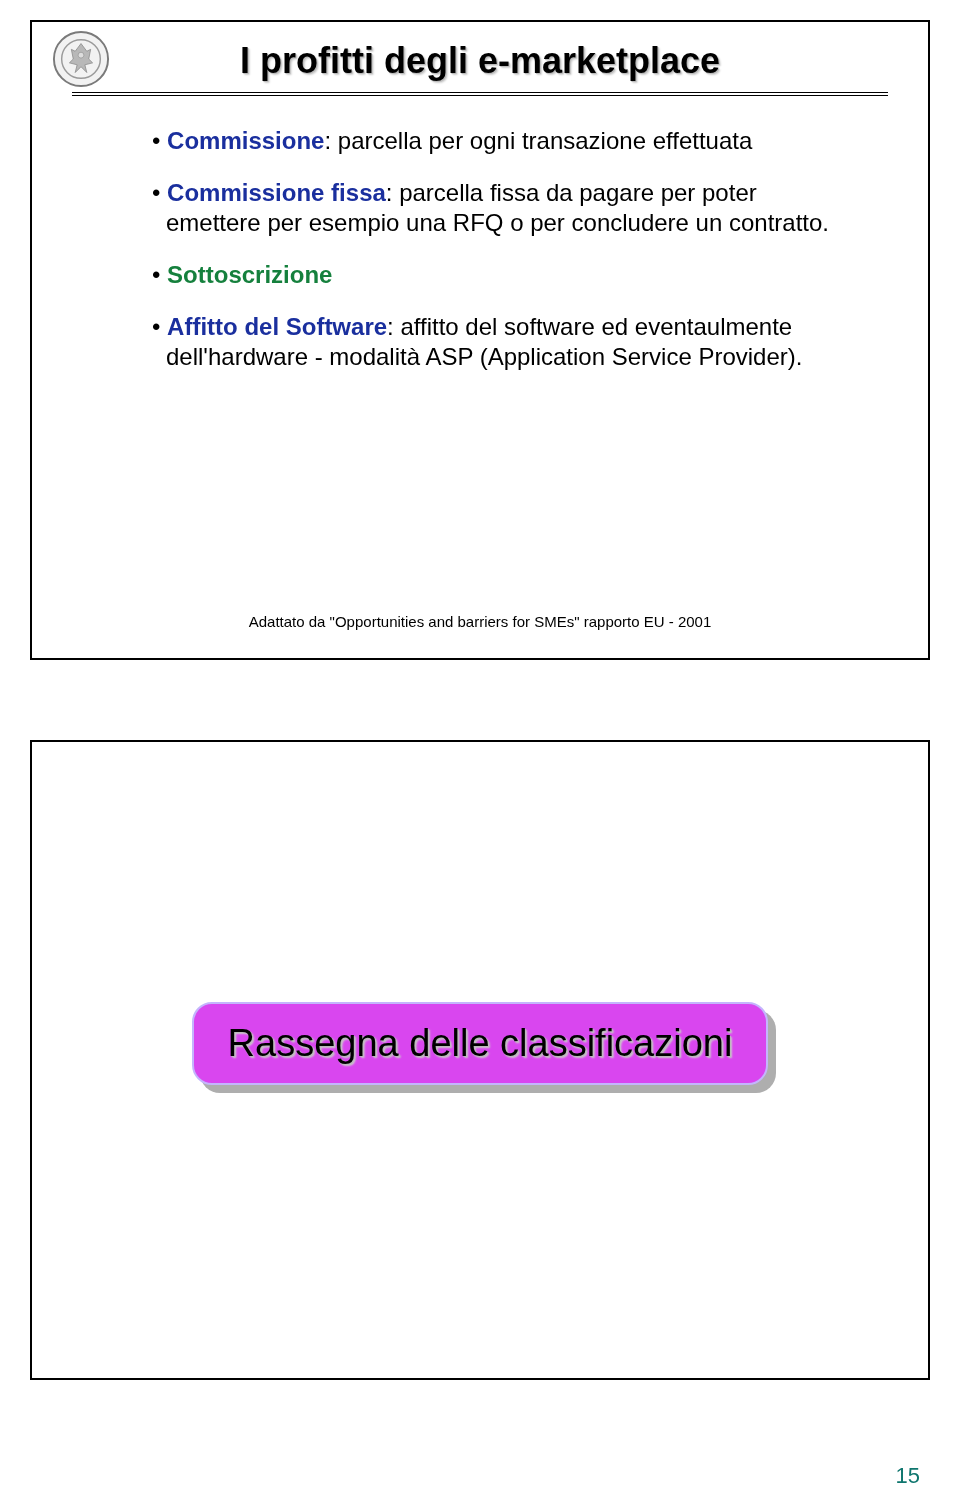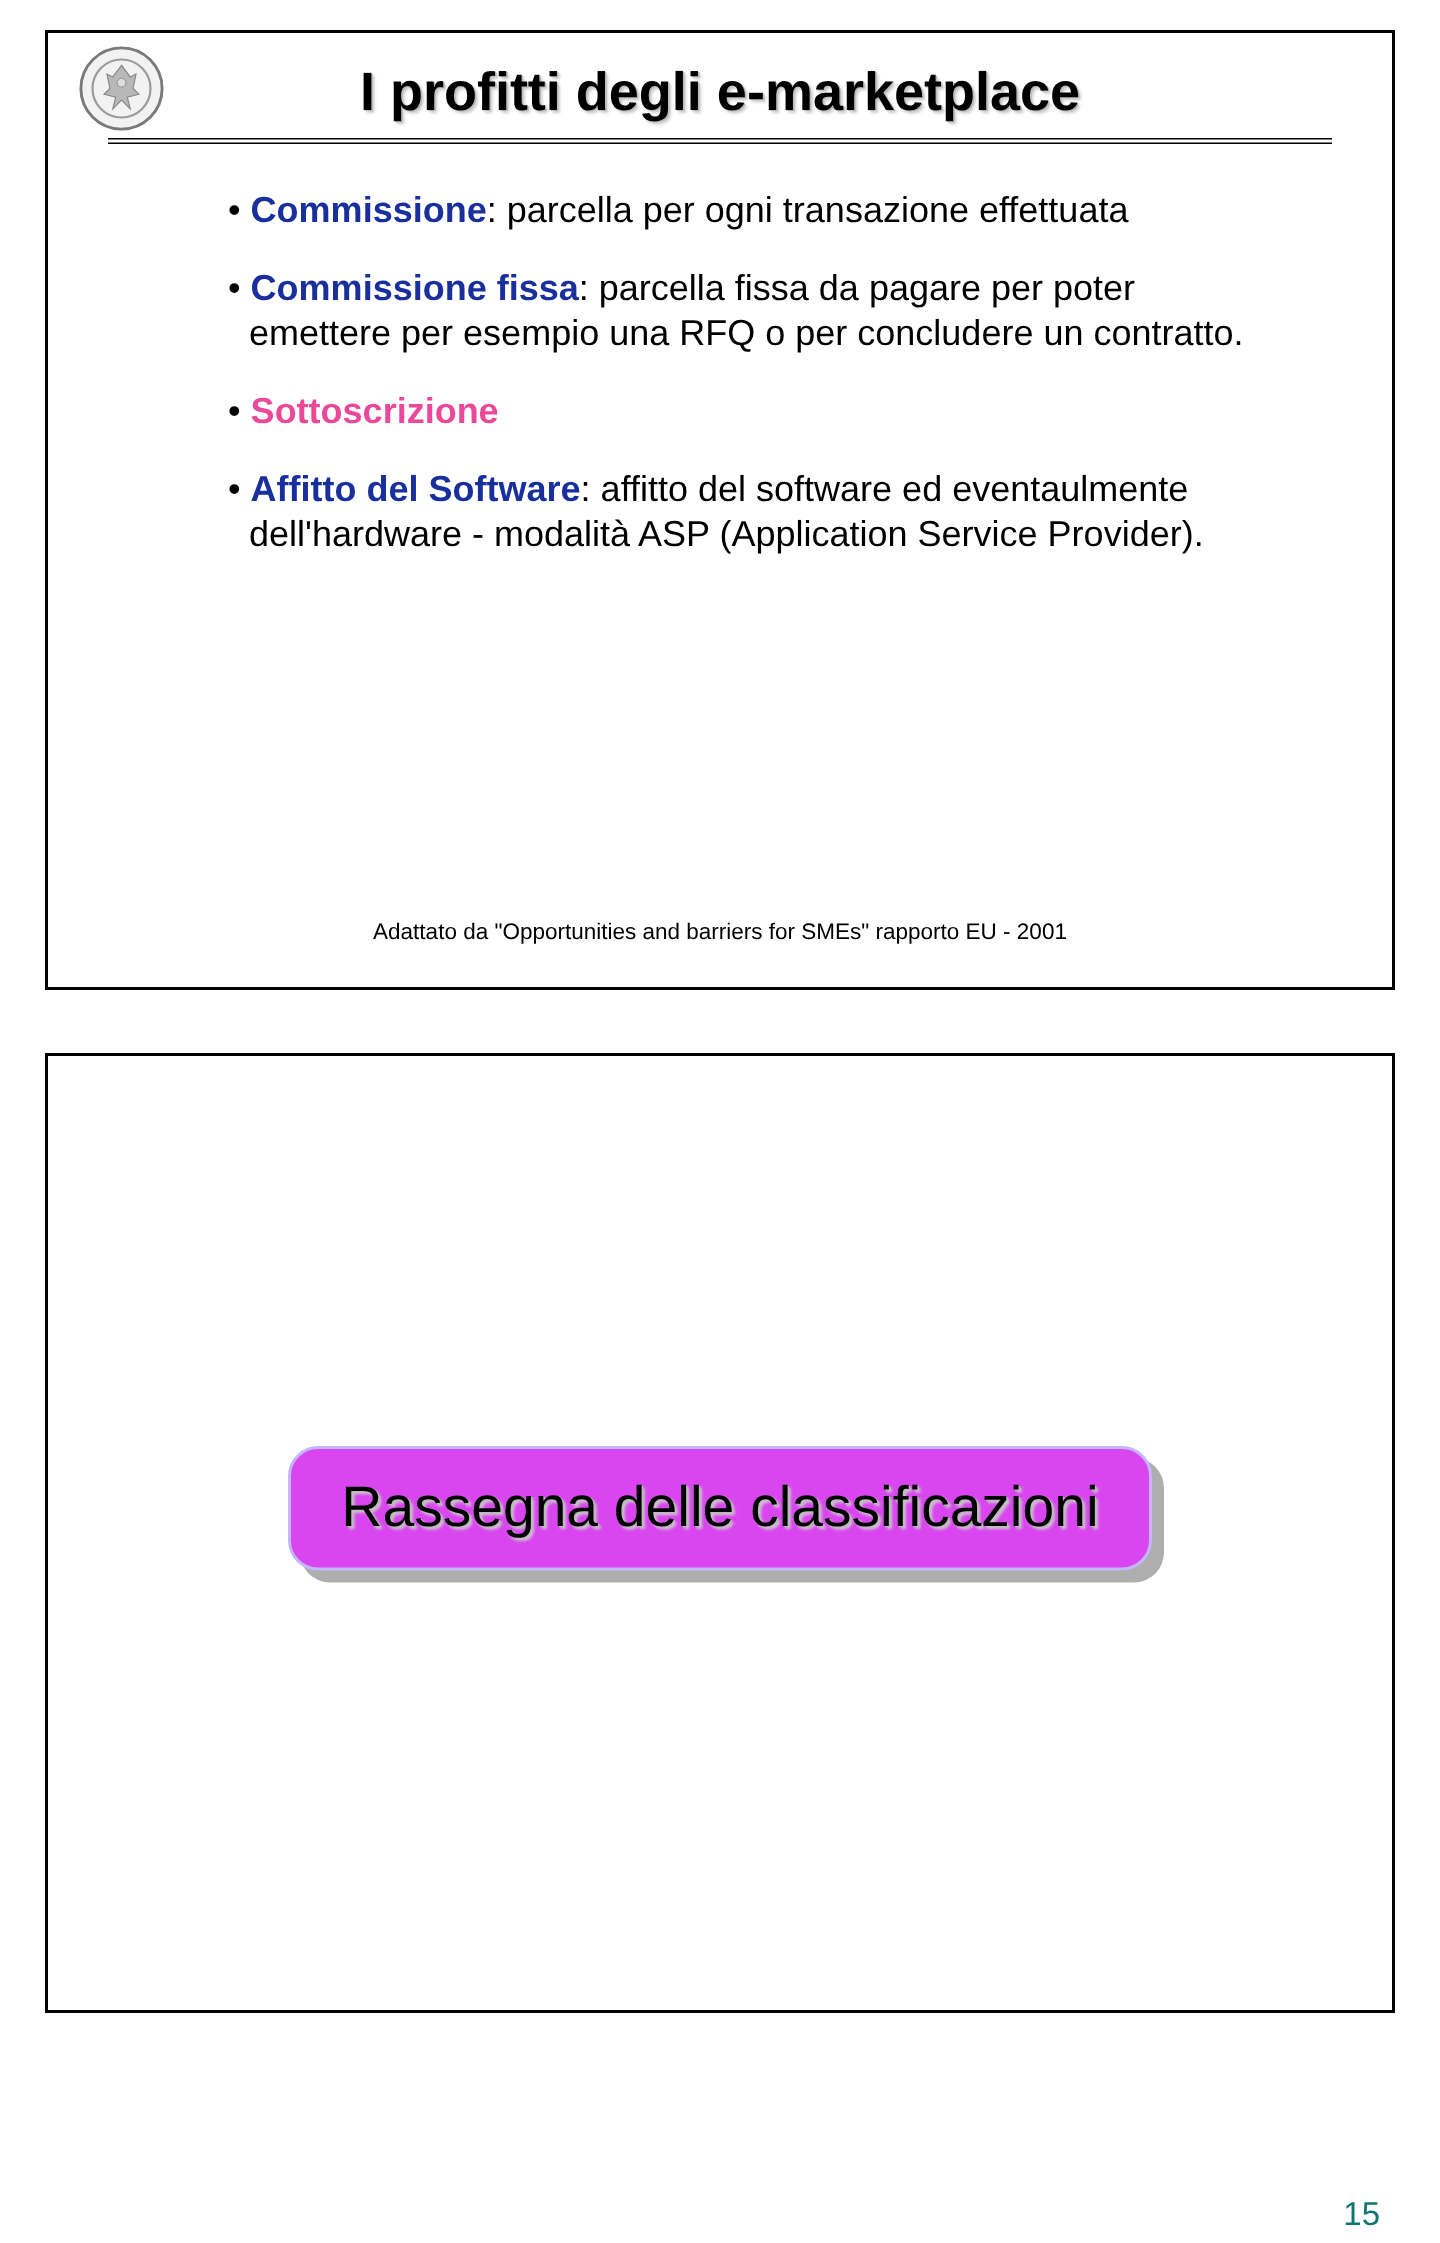--- a/index.html
+++ b/index.html
@@ -4,21 +4,21 @@
 <style>
   * { box-sizing: border-box; margin: 0; padding: 0; }
   html, body { width: 960px; background: #fff; font-family: Arial, Helvetica, sans-serif; }
   .page { width: 960px; height: 1495px; position: relative; padding: 20px 30px 0 30px; }
   .slide {
     width: 900px;
     height: 640px;
     border: 2px solid #000;
     background: #fff;
     position: relative;
-    margin: 0 auto 42px auto;
+    margin: 0 auto 80px auto;
     overflow: hidden;
   }
   .slide-header {
     position: relative;
     padding: 10px 20px 0 20px;
   }
   .logo {
     position: absolute;
     left: 20px;
     top: 8px;
@@ -47,21 +47,21 @@
   .bullet {
     margin-bottom: 22px;
     text-indent: -14px;
     padding-left: 14px;
   }
   .bullet::before {
     content: "• ";
   }
   .term { font-weight: bold; }
   .blue .term { color: #1a2f9e; }
-  .blue-only { font-weight: bold; color: #ec4899; }
+  .blue-only { font-weight: bold; color: #15803d; }
   .caption {
     position: absolute;
     bottom: 28px;
     left: 0; right: 0;
     text-align: center;
     font-size: 15px;
     color: #000;
   }
   .footer {
     position: absolute;

